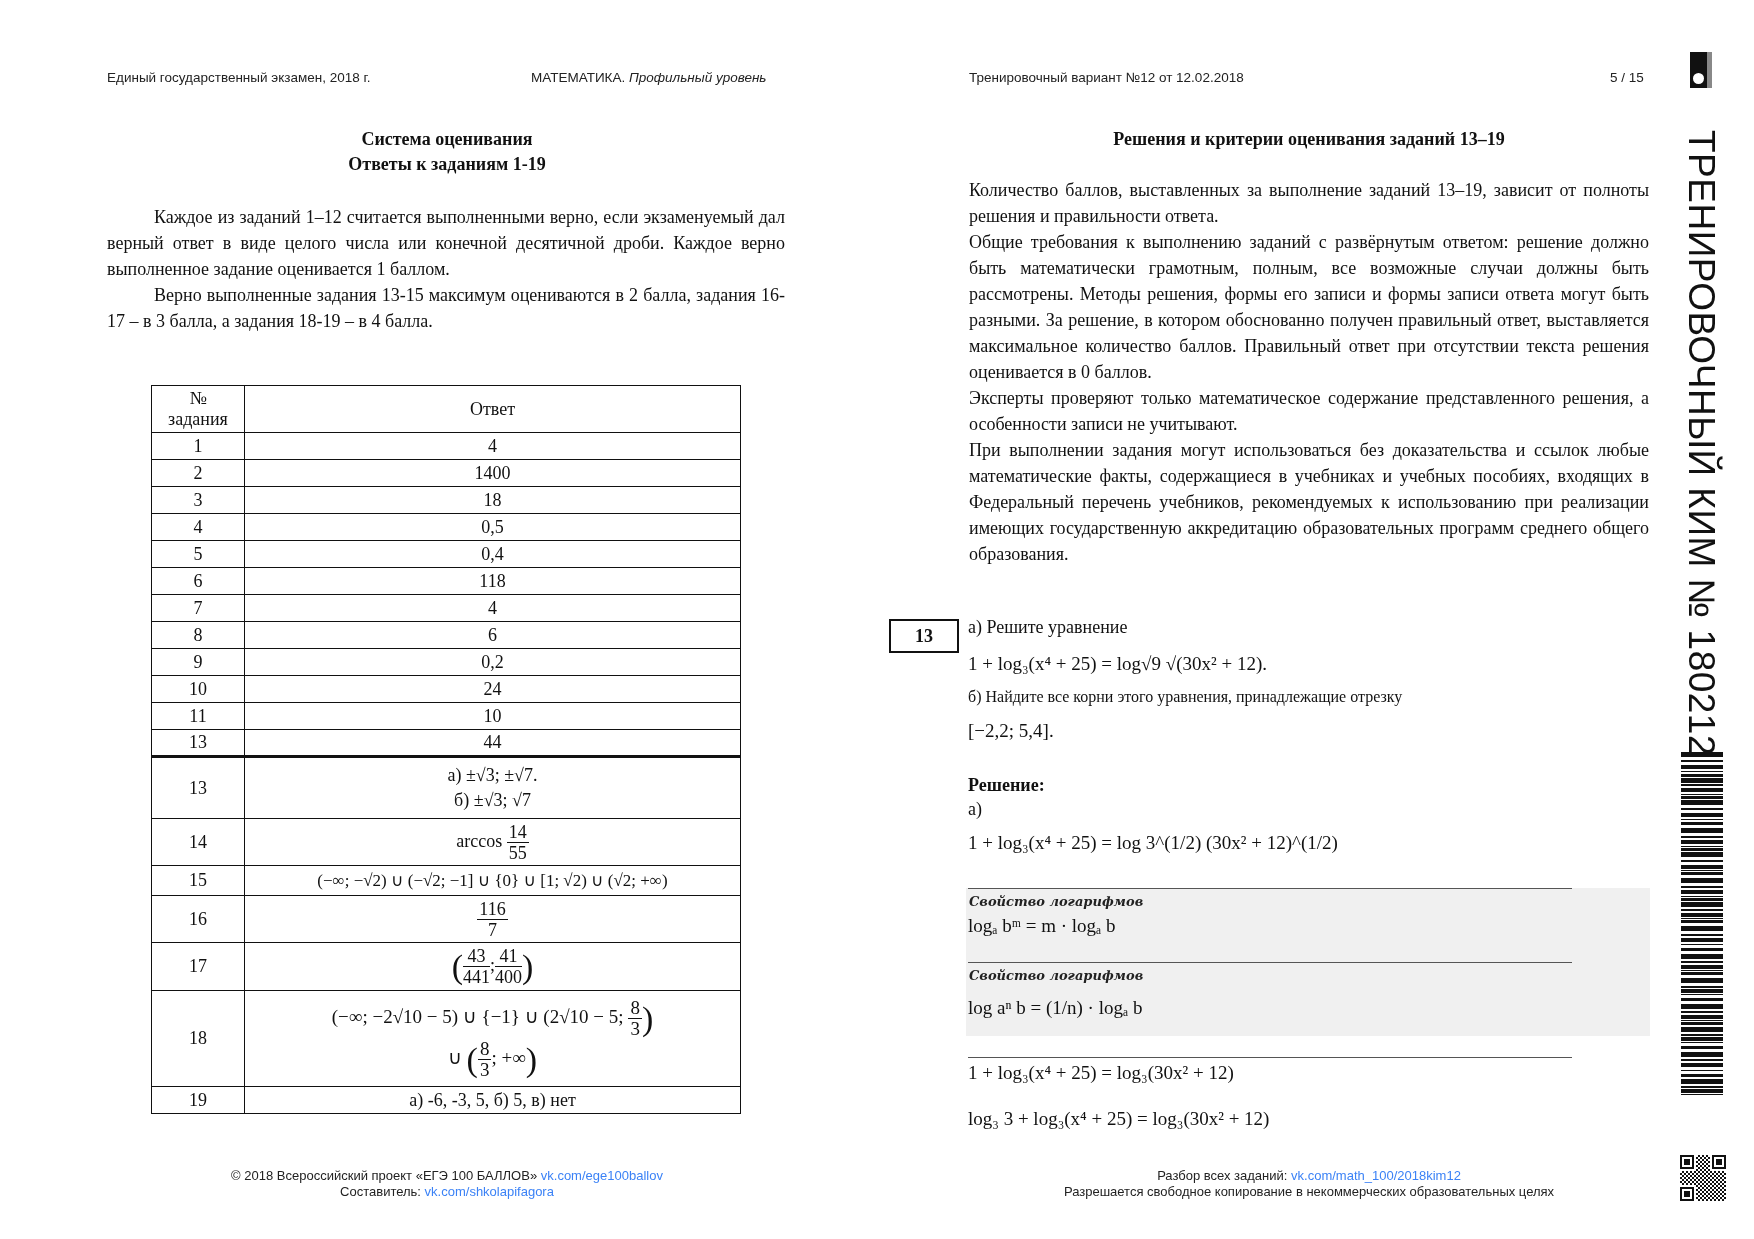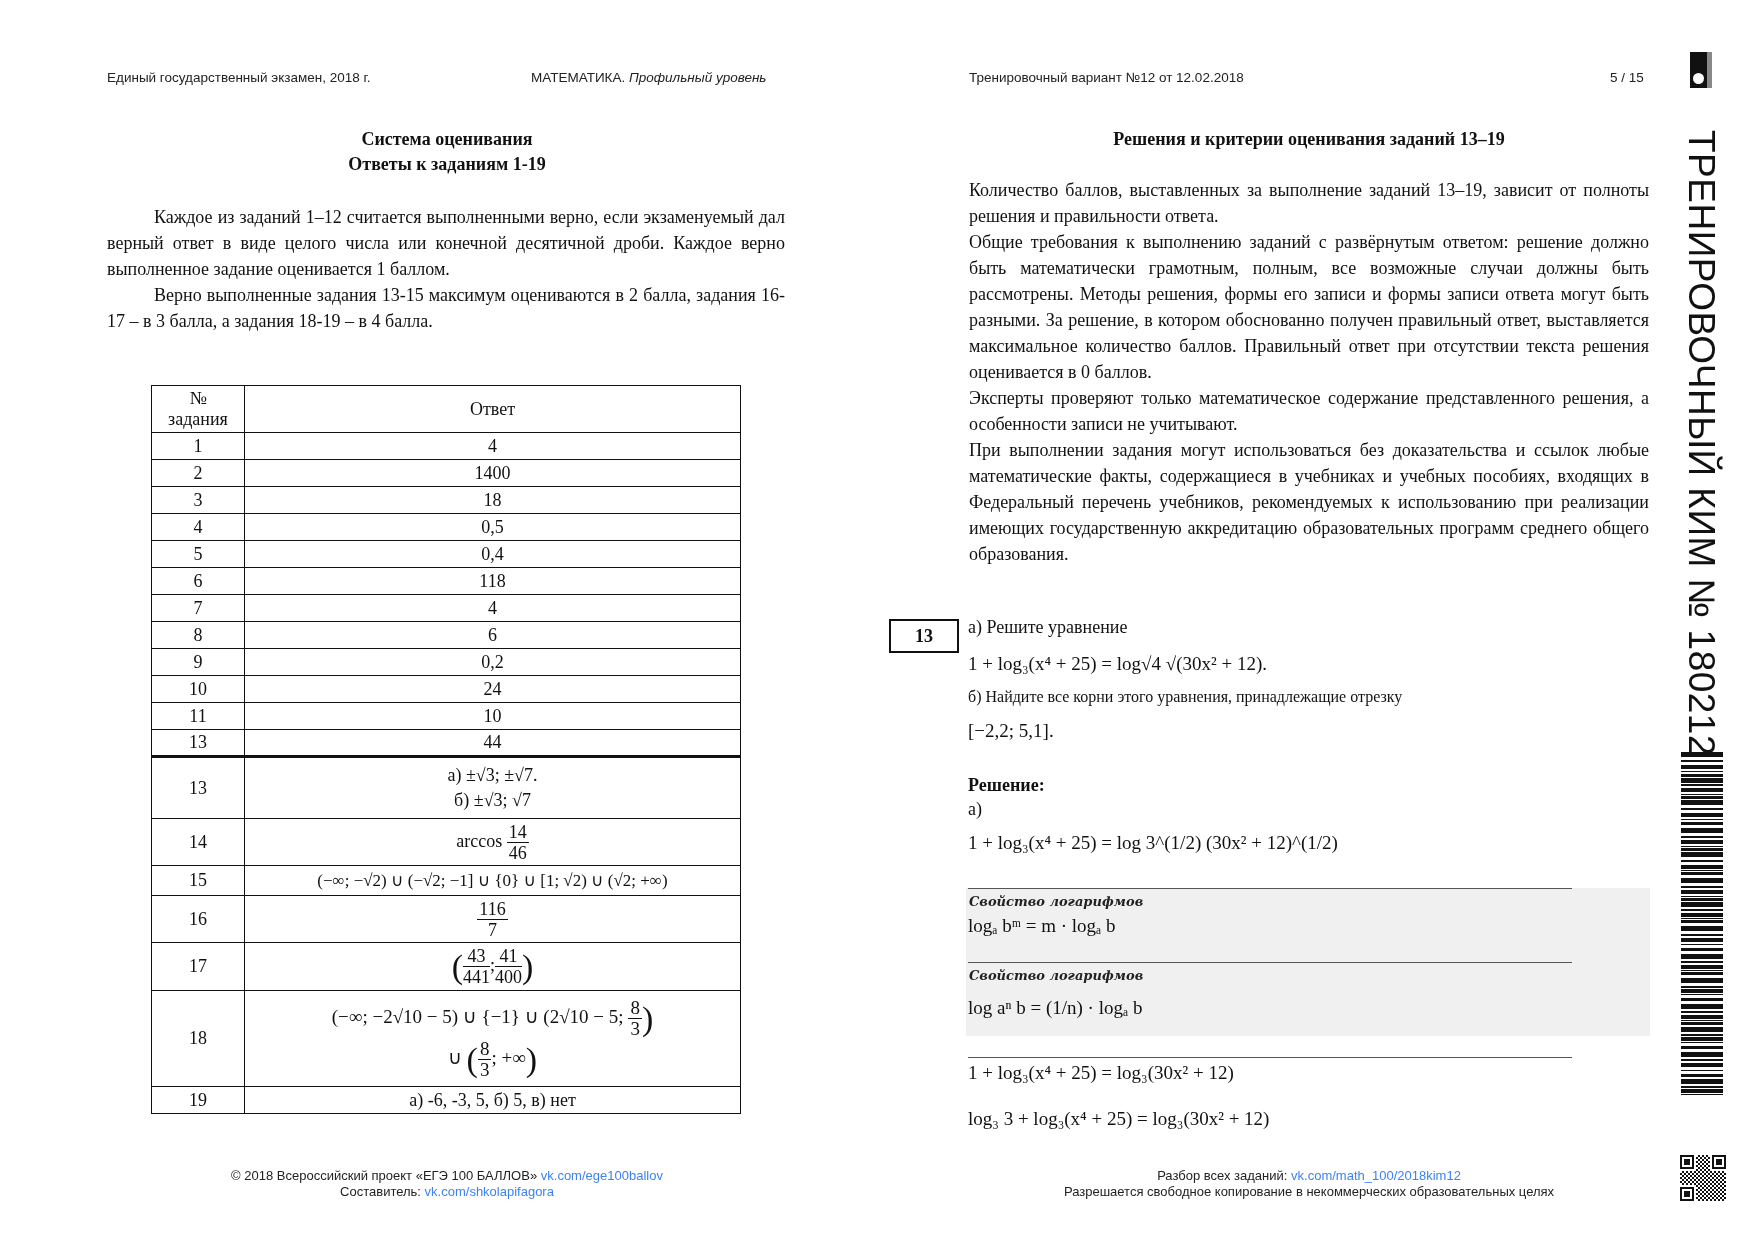--- a/index.html
+++ b/index.html
@@ -124,21 +124,21 @@
       <div>а) ±√3; ±√7.</div>
       <div>б) ±√3; √7</div>
     </td>
   </tr>
   <tr style="height:47px;">
     <td class="num">14</td>
     <td>
       <span>arccos</span>
       <span class="frac">
             <span class="n">14</span>
-            <span>46</span>
+            <span>55</span>
           </span>
     </td>
   </tr>
   <tr style="height:30px;">
     <td class="num">15</td>
     <td style="font-size:17px;">(−∞; −√2) ∪ (−√2; −1] ∪ {0} ∪ [1; √2) ∪ (√2; +∞)</td>
   </tr>
   <tr style="height:47px;">
     <td class="num">16</td>
     <td>
@@ -201,23 +201,23 @@
 
 <div class="para" style="left:969px; top:177px; width:680px;">
   <p>Количество баллов, выставленных за выполнение заданий 13–19, зависит от полноты решения и правильности ответа.</p>
   <p>Общие требования к выполнению заданий с развёрнутым ответом: решение должно быть математически грамотным, полным, все возможные случаи должны быть рассмотрены. Методы решения, формы его записи и формы записи ответа могут быть разными. За решение, в котором обоснованно получен правильный ответ, выставляется максимальное количество баллов. Правильный ответ при отсутствии текста решения оценивается в 0 баллов.</p>
   <p>Эксперты проверяют только математическое содержание представленного решения, а особенности записи не учитывают.</p>
   <p>При выполнении задания могут использоваться без доказательства и ссылок любые математические факты, содержащиеся в учебниках и учебных пособиях, входящих в Федеральный перечень учебников, рекомендуемых к использованию при реализации имеющих государственную аккредитацию образовательных программ среднего общего образования.</p>
 </div>
 
 <div class="tasknum">13</div>
 <div class="mline" style="top:617px; font-size:18px;">а) Решите уравнение</div>
-<div class="mline" style="top:653px;">1 + log₃(x⁴ + 25) = log√4 √(30x² + 12).</div>
+<div class="mline" style="top:653px;">1 + log₃(x⁴ + 25) = log√9 √(30x² + 12).</div>
 <div class="mline" style="top:688px; font-size:16px;">б) Найдите все корни этого уравнения, принадлежащие отрезку</div>
-<div class="mline" style="top:720px;">[−2,2; 5,1].</div>
+<div class="mline" style="top:720px;">[−2,2; 5,4].</div>
 
 <div class="mline" style="top:775px; font-weight:bold; font-size:18px;text-align:center;">Решение:</div>
 <div class="mline" style="top:799px; font-size:18px;">а)</div>
 <div class="mline" style="top:832px;">1 + log₃(x⁴ + 25) = log 3^(1/2) (30x² + 12)^(1/2)</div>
 
 <div class="graybox"></div>
 <div class="rule" style="top:888px;"></div>
 <div class="prop-title" style="top:894px;">Свойство логарифмов</div>
 <div class="mline" style="top:915px;">logₐ bᵐ = m · logₐ b</div>
 <div class="rule" style="top:962px;"></div>

